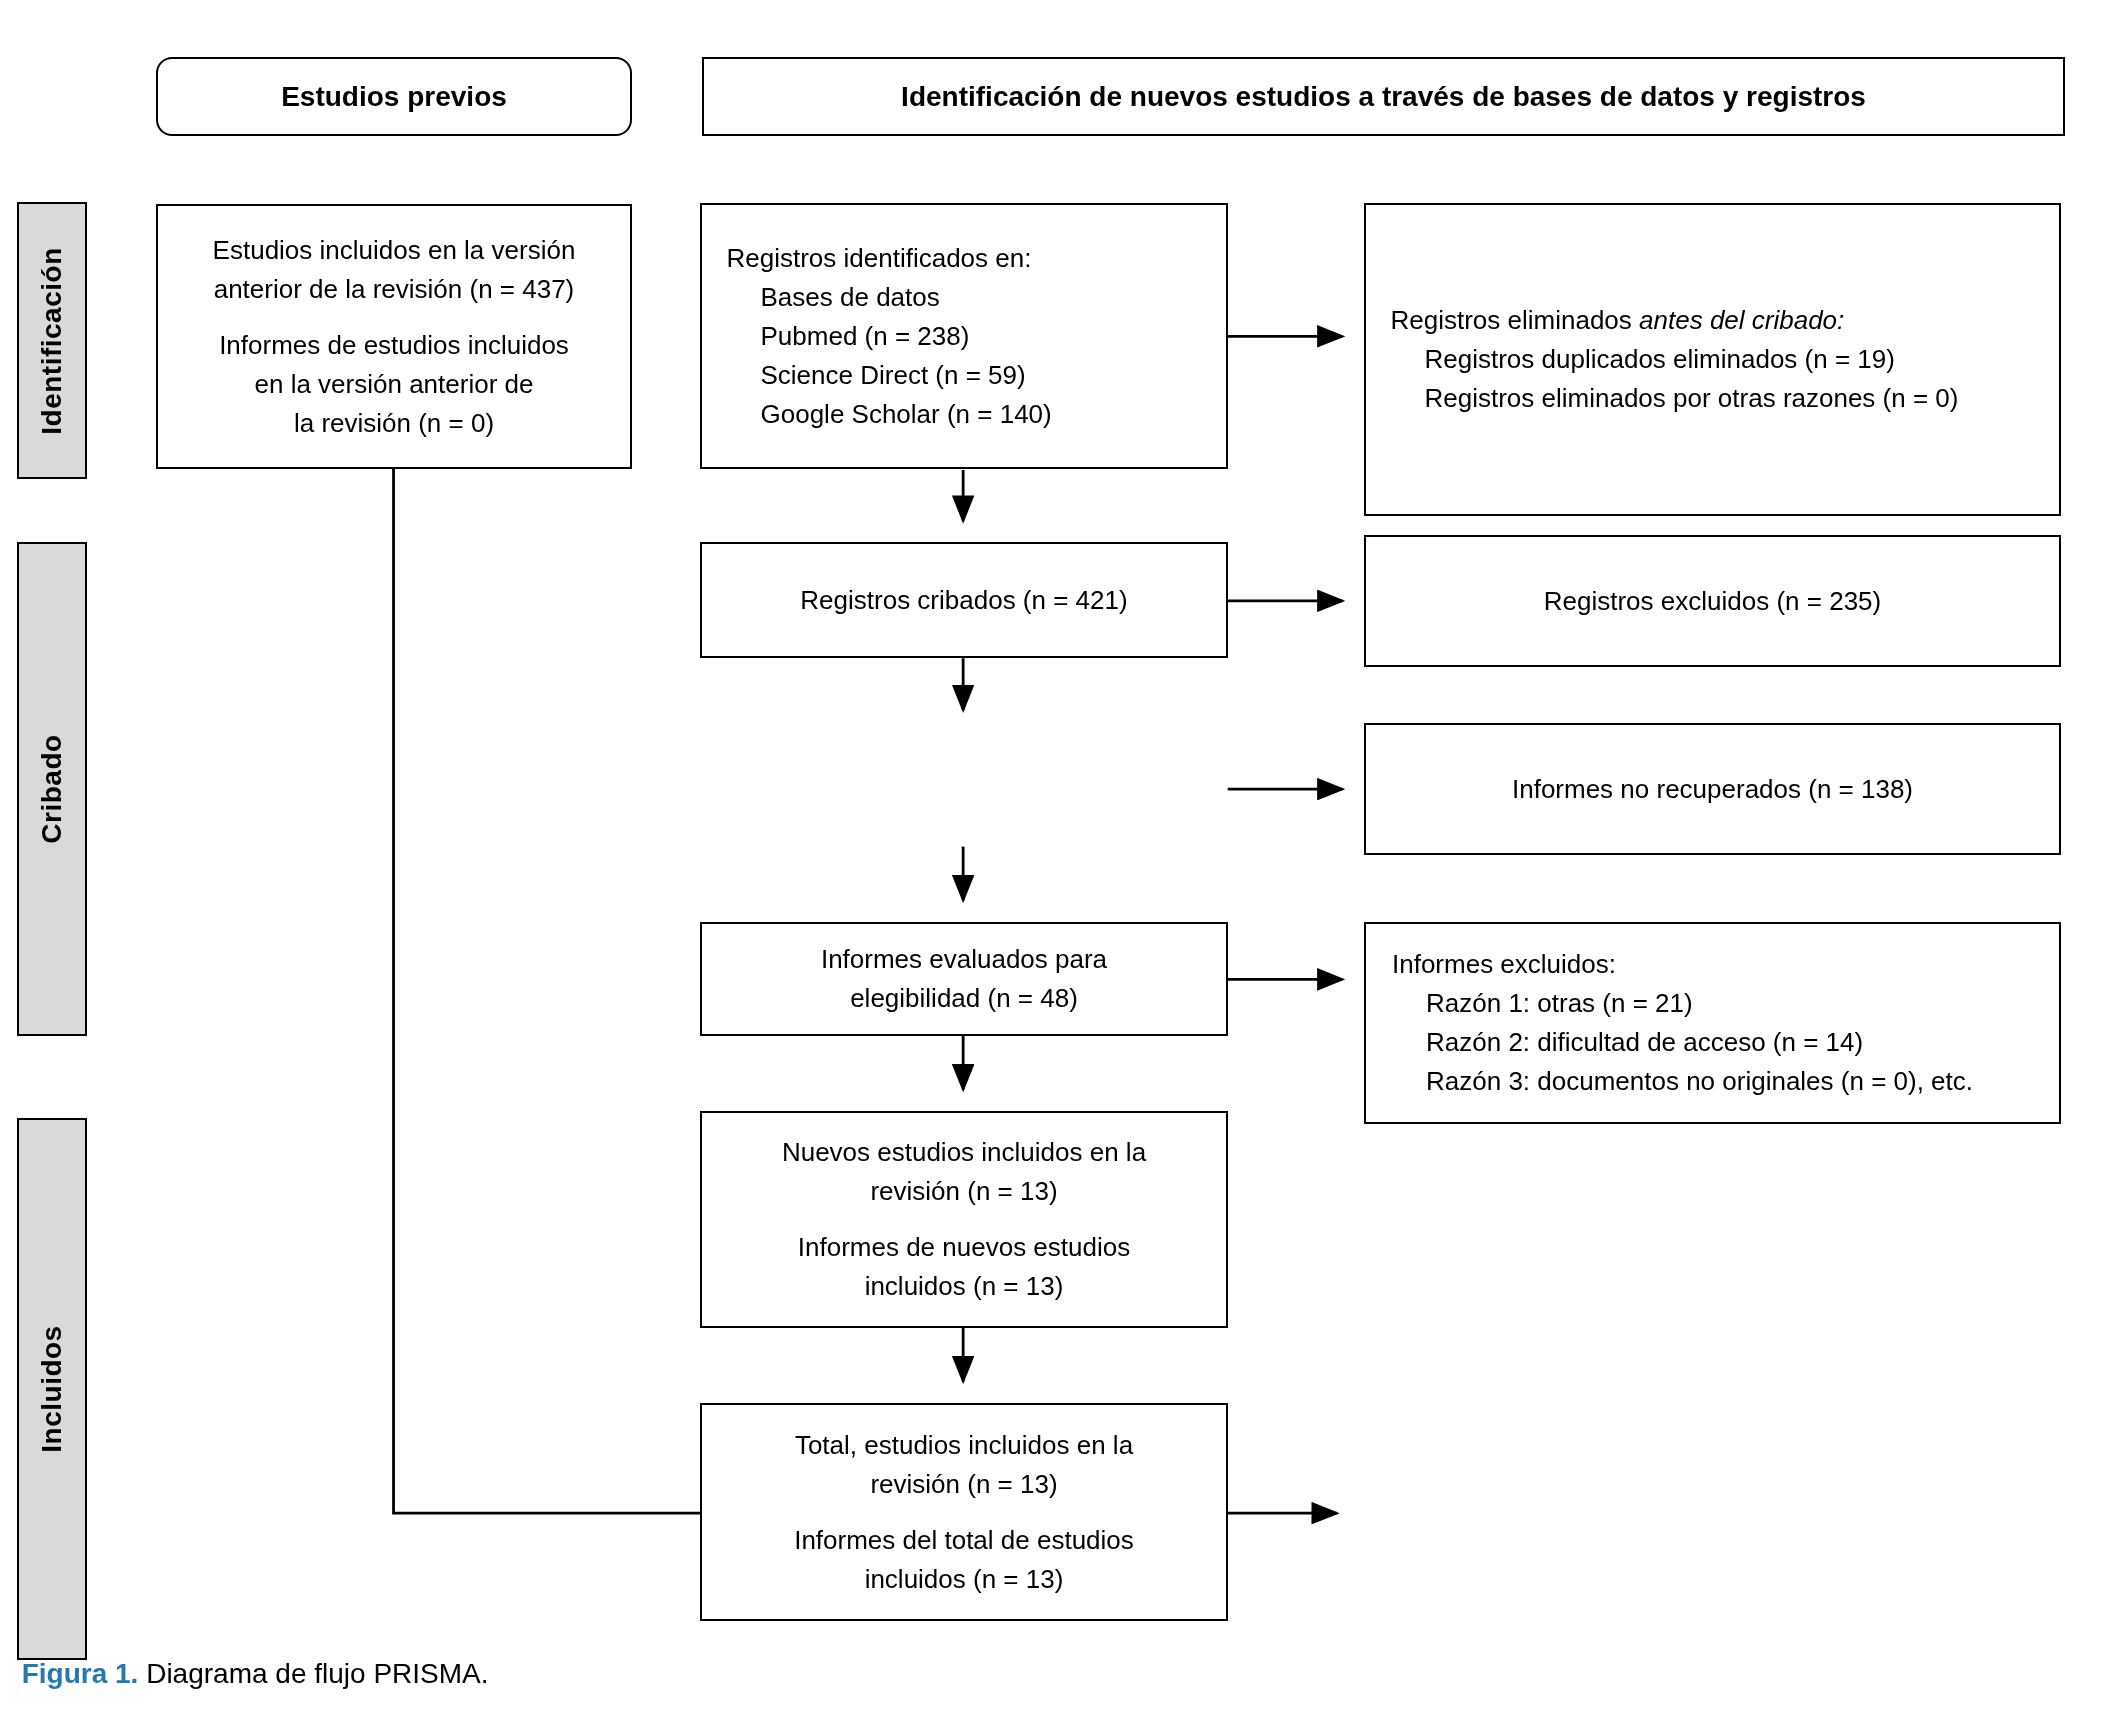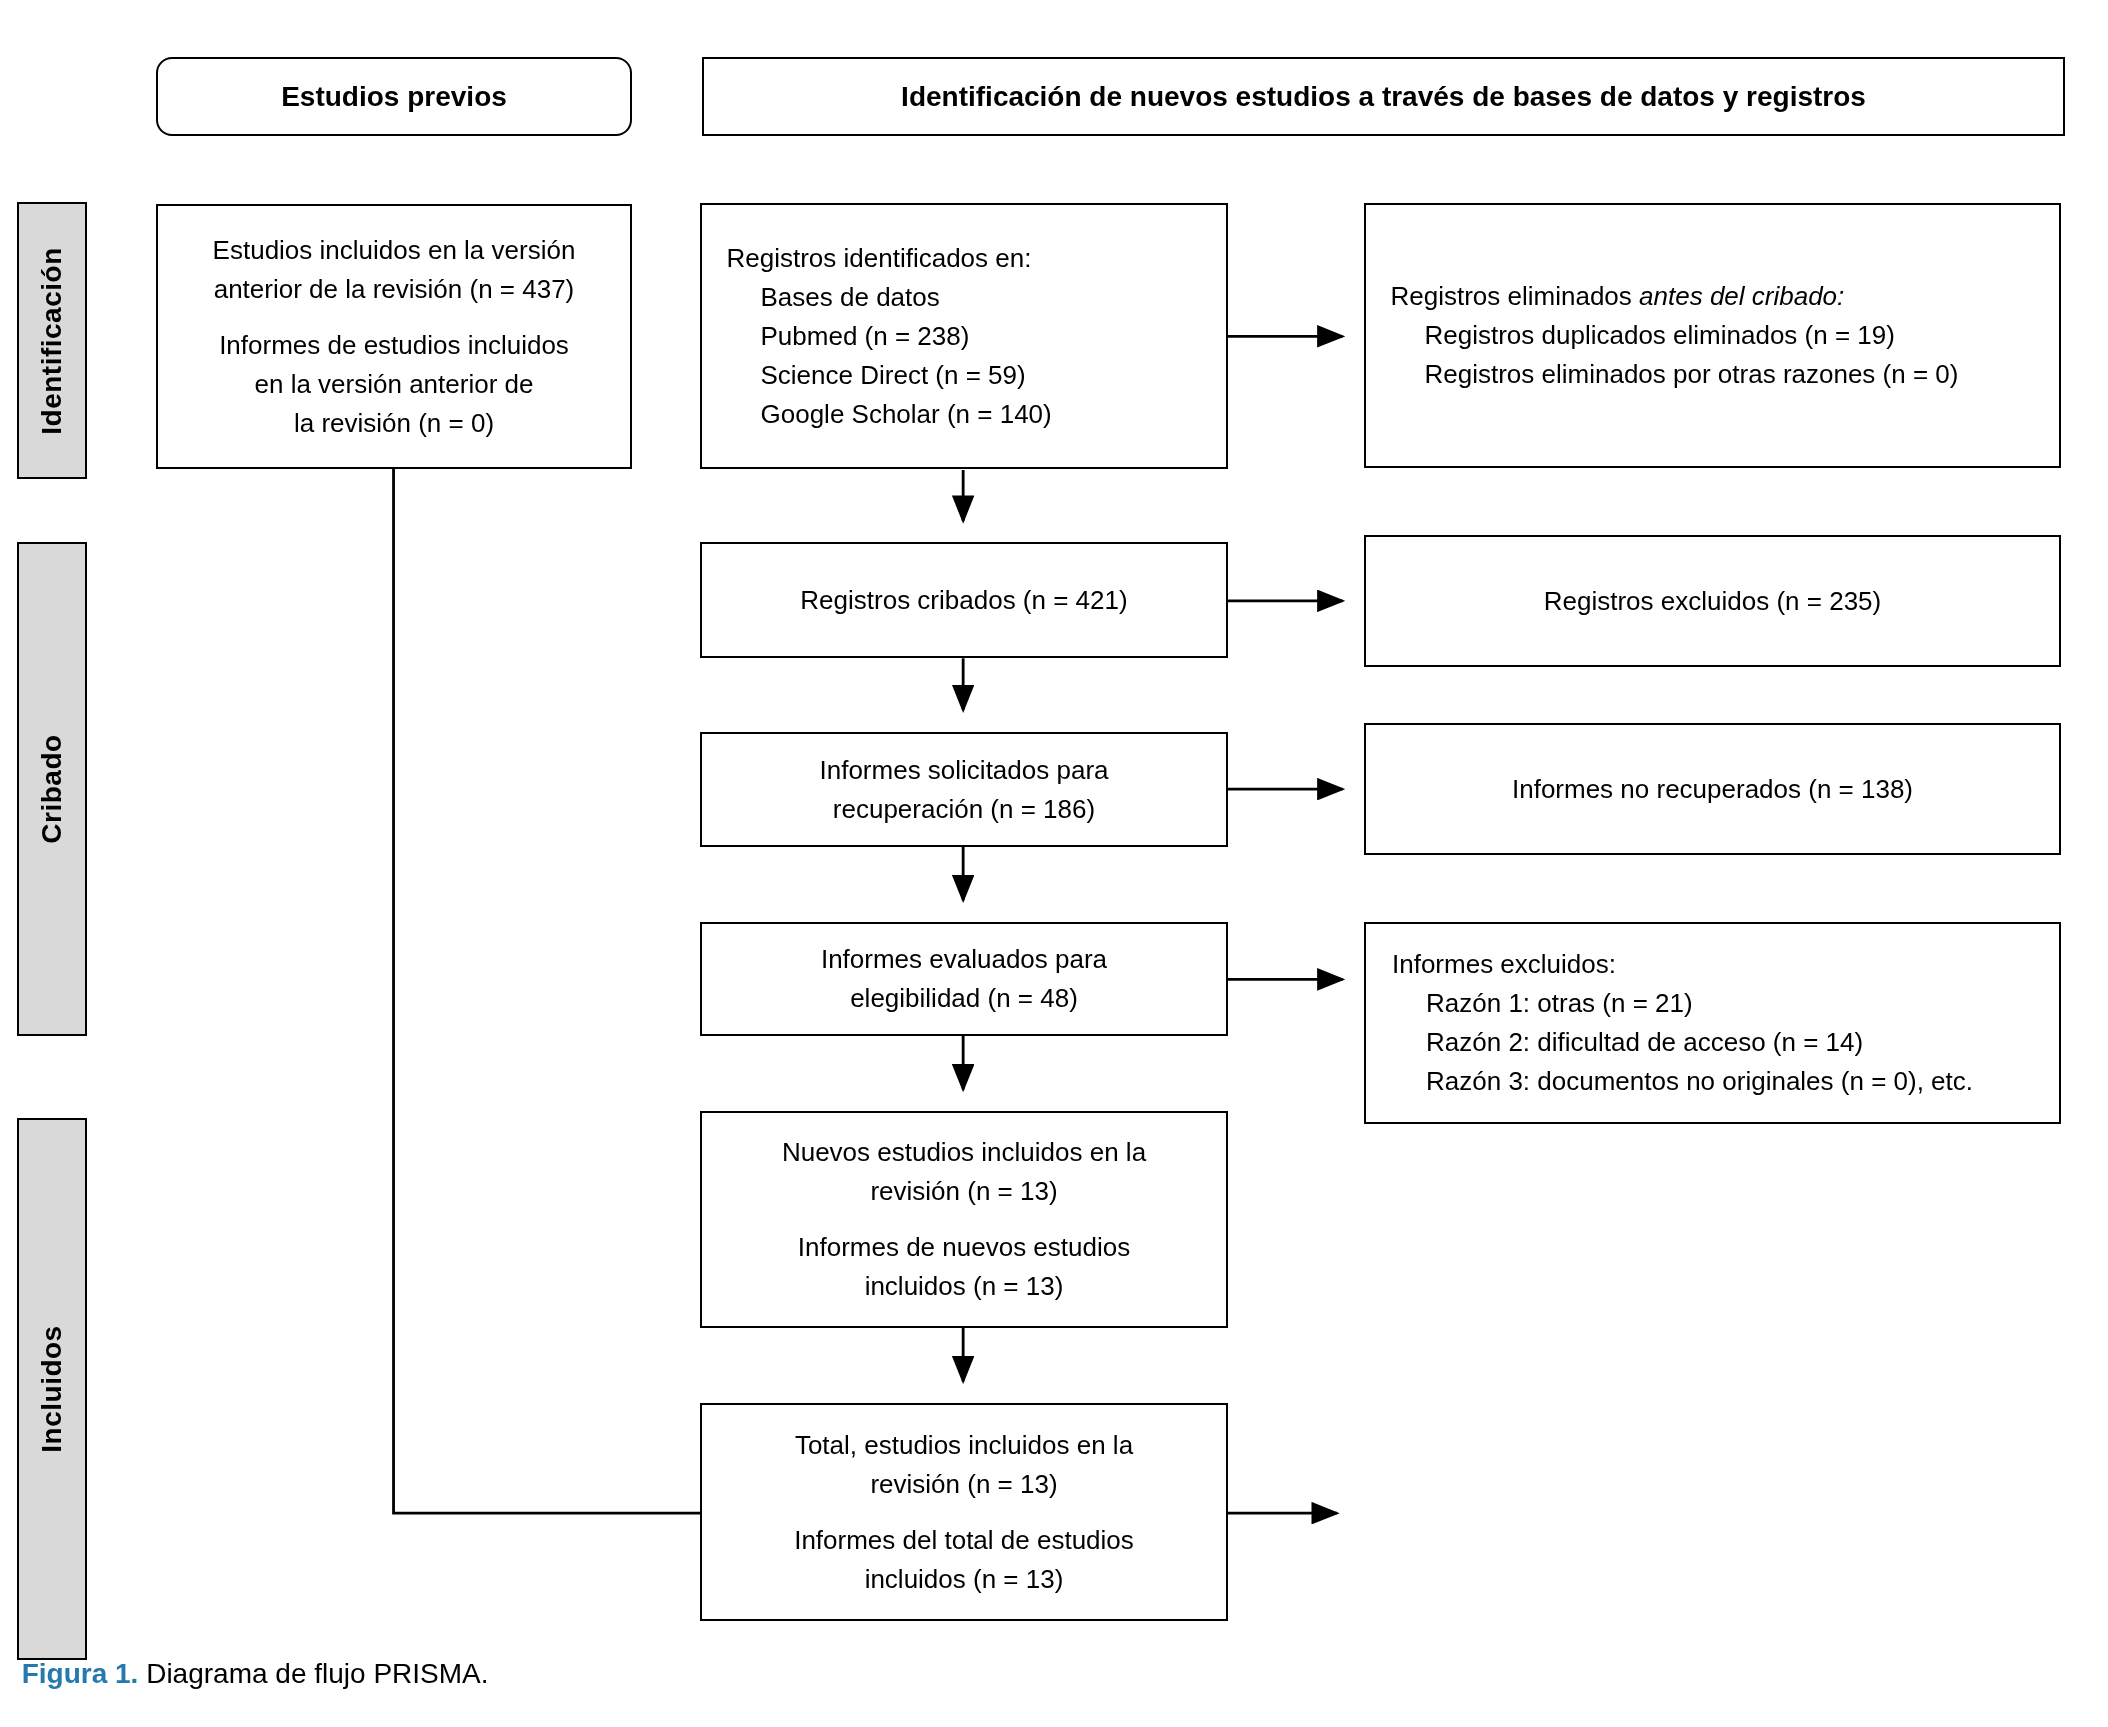--- a/index.html
+++ b/index.html
@@ -126,39 +126,35 @@
   </div>
 
   <div class="abs box left-align" style="left:700px; top:203px; width:528px; height:266px; padding-left:24.5px; padding-right:7.5px;">
     <div>Registros identificados en:</div>
     <div class="list-item">Bases de datos</div>
     <div class="list-item">Pubmed (n = 238)</div>
     <div class="list-item">Science Direct (n = 59)</div>
     <div class="list-item">Google Scholar (n = 140)</div>
   </div>
 
-  <div class="abs box left-align" style="left:1364px; top:203px; width:697px; height:265px; padding-left:24.5px; padding-right:15px;">
+  <div class="abs box left-align" style="left:1364px; top:203px; width:697px; height:313px; padding-left:24.5px; padding-right:15px;">
     <div>
       <span>Registros eliminados </span><em>antes del cribado:</em>
     </div>
     <div class="list-item">Registros duplicados eliminados (n = 19)</div>
     <div class="list-item">Registros eliminados por otras razones (n = 0)</div>
   </div>
 
   <div class="abs box" style="left:700px; top:542px; width:528px; height:116px; padding:4px 38px;">
     <div>Registros cribados (n = 421)</div>
   </div>
   <div class="abs box" style="left:1364px; top:535px; width:697px; height:132px; padding:0 28px;">
     <div>Registros excluidos (n = 235)</div>
   </div>
 
-  <div class="abs box" style="left:700px; top:732px; width:528px; height:115px; padding:0 38px;">
-    <div class="pre">Informes solicitados para
-recuperación (n = 186)</div>
-  </div>
   <div class="abs box" style="left:1364px; top:723px; width:697px; height:132px; padding:0 28px;text-align:center;">
     <div>Informes no recuperados (n = 138)</div>
   </div>
 
   <div class="abs box" style="left:700px; top:922px; width:528px; height:114px; padding:0 38px;">
     <div class="pre">Informes evaluados para
 elegibilidad (n = 48)</div>
   </div>
   <div class="abs box left-align" style="left:1364px; top:922px; width:697px; height:202px; padding-left:26px; padding-right:7.5px;">
     <div>Informes excluidos:</div>

